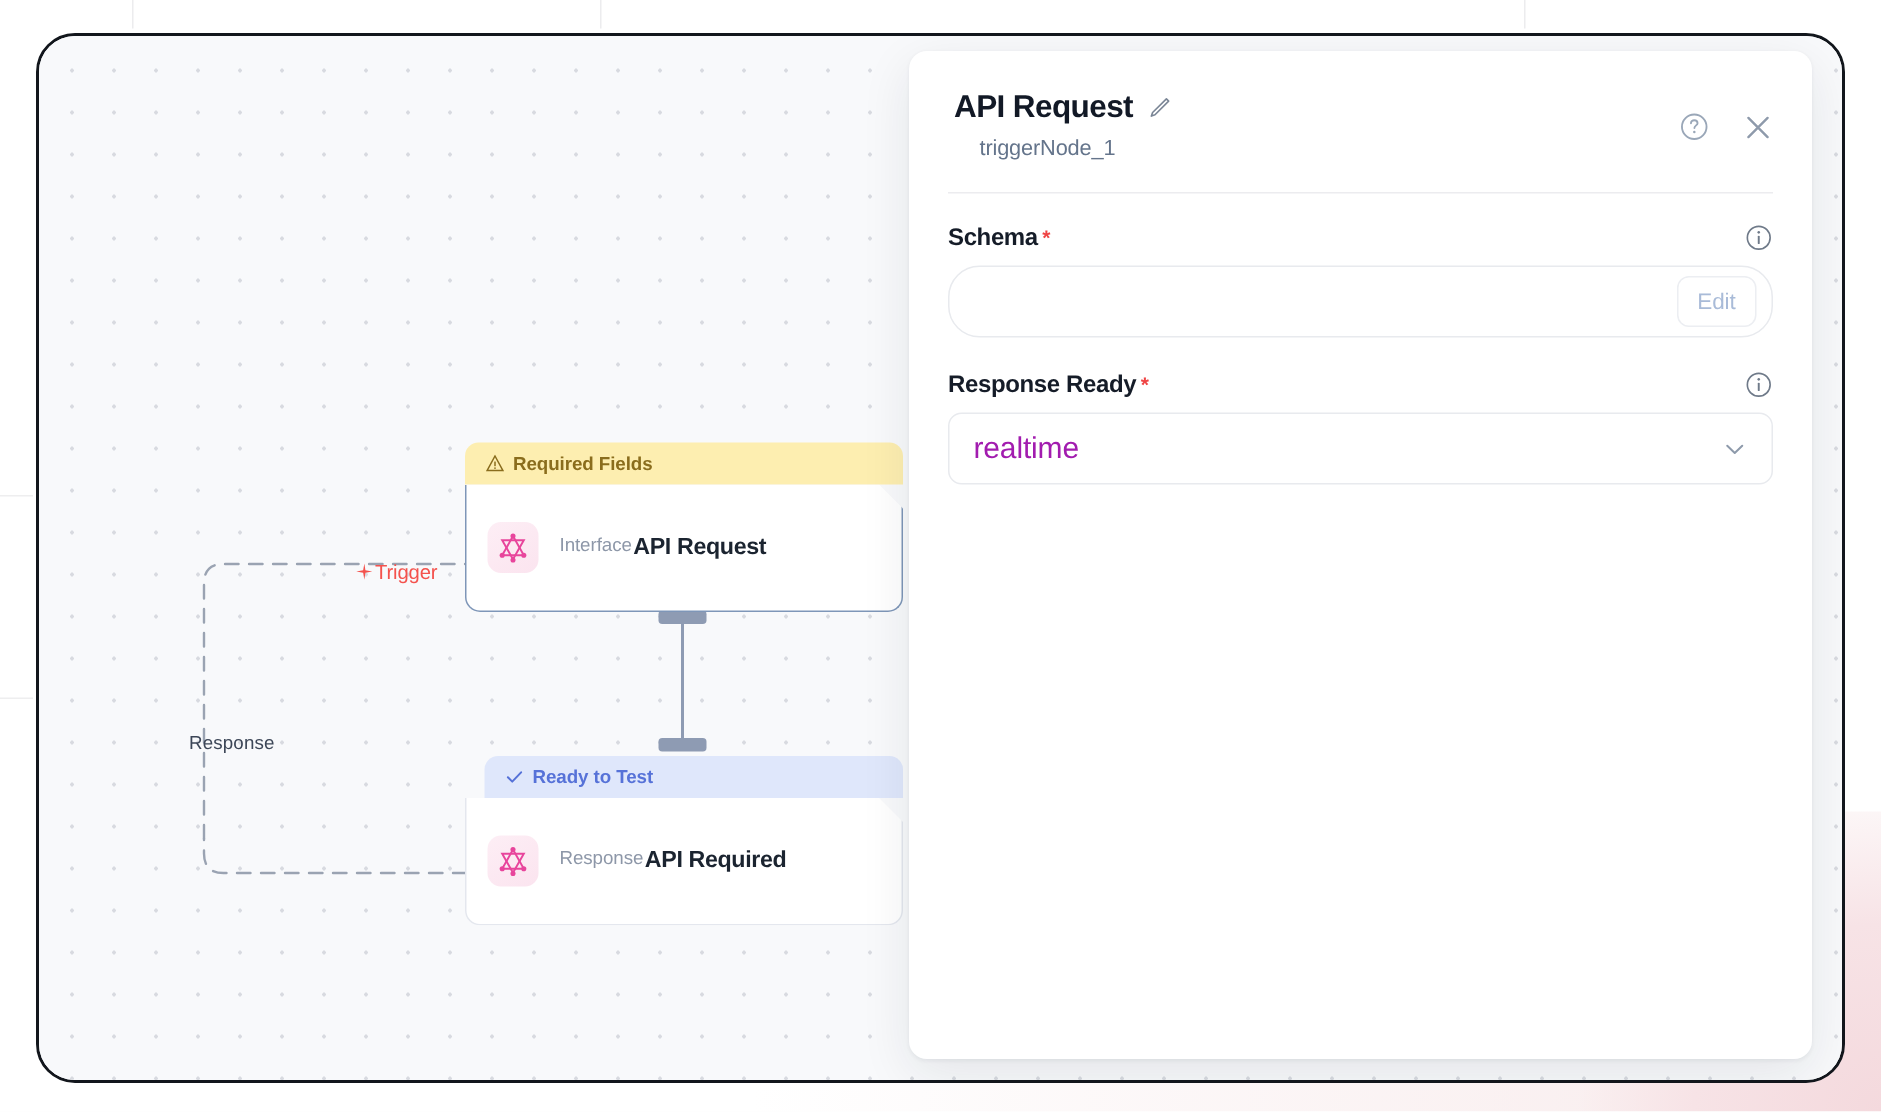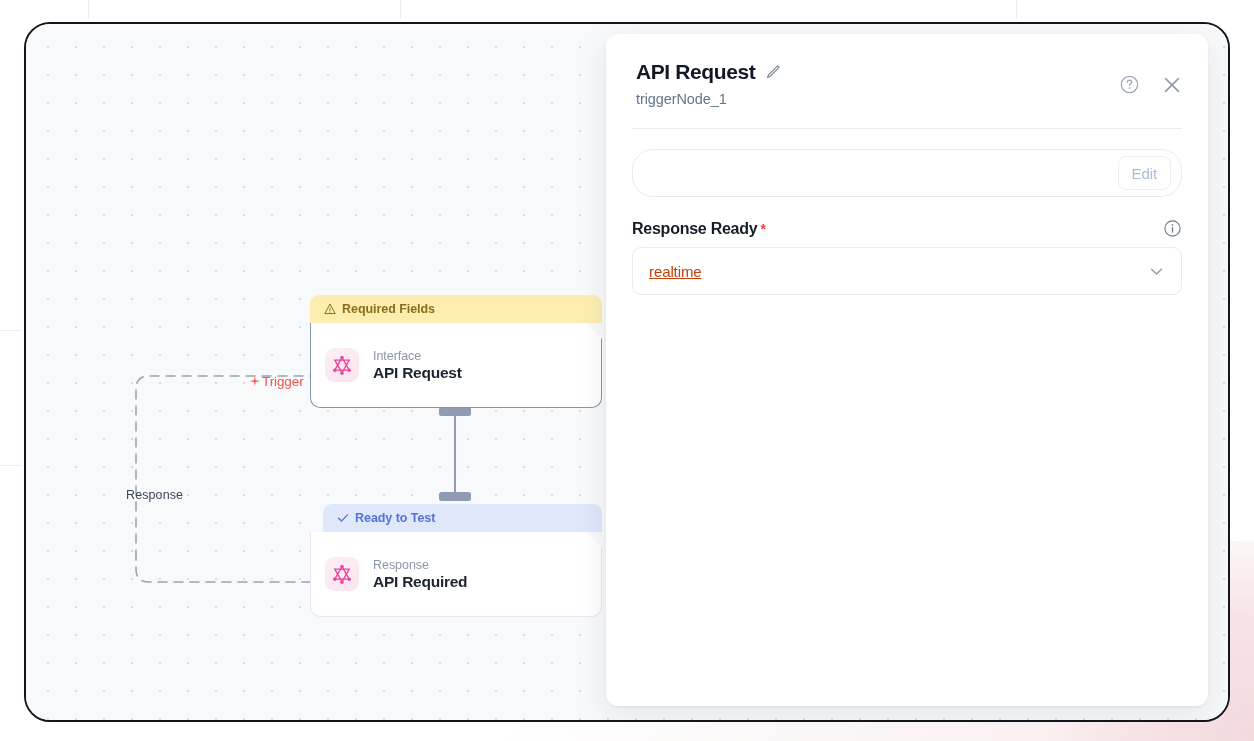--- a/index.html
+++ b/index.html
@@ -90,21 +90,21 @@
     position: absolute;
     inset: 0;
     width: 100%;
     height: 100%;
     overflow: visible;
   }
 
   
   .trigger-label {
     position: absolute;
-    left: 222px;
+    left: 210px;
     top: 350px;
     display: flex;
     align-items: center;
     gap: 1px;
     color: #f4524d;
     font-size: 13.5px;
     font-weight: 400;
     letter-spacing: -0.1px;
     white-space: nowrap;
   }
@@ -175,21 +175,21 @@
   .node-icon {
     width: 34px; height: 34px;
     border-radius: 9px;
     background: linear-gradient(145deg, #fdeef5 0%, #fbe4ef 100%);
     display: flex;
     align-items: center;
     justify-content: center;
     flex: 0 0 auto;
   }
 
-  .node-text { display: flex; flex-direction: column; gap: 1px; }
+  .node-text { display: flex; flex-direction: row; gap: 1px; }
   .node-kind {
     font-size: 12.5px;
     color: #8d97a8;
     letter-spacing: -0.05px;
   }
   .node-title {
     font-size: 15.5px;
     font-weight: 700;
     color: #1b2430;
     letter-spacing: -0.25px;
@@ -222,20 +222,21 @@
     font-weight: 700;
     color: #121926;
     letter-spacing: -0.4px;
   }
   .pencil-icon { display: block; cursor: pointer; }
   .panel-subtitle {
     margin-top: 7px;
     font-size: 14.5px;
     color: #64748b;
     letter-spacing: -0.1px;
+    margin-left: 17px;
   }
   .panel-head-actions {
     position: absolute;
     right: 26px;
     top: 40px;
     display: flex;
     align-items: center;
     gap: 22px;
   }
   .head-btn {
@@ -309,24 +310,23 @@
     border: 1px solid #e8eaee;
     border-radius: 9px;
     background: #ffffff;
     display: flex;
     align-items: center;
     padding: 0 16px;
     cursor: pointer;
   }
   .select-value {
     flex: 1;
-    font-size: 15px;
-    color: #c2410c;
+    font-size: 20px;
+    color: #a21caf;
     letter-spacing: -0.1px;
-    text-decoration: underline;
   }
 </style>
 </head>
 <body>
 
 <div id="page">
 
   <div class="outer-bg"></div>
   <div class="rose-bleed-2"></div>
   <div class="rose-bleed"></div>
@@ -445,20 +445,32 @@
             </svg>
           </span>
         </div>
       </div>
 
       <div class="panel-divider"></div>
 
       <div class="panel-body">
 
         <div class="field">
+          <div class="field-label-row">
+            <div>
+              <span class="field-label">Schema</span><span class="req-star">*</span>
+            </div>
+            <span style="display:flex">
+              <svg width="19" height="19" viewBox="0 0 19 19">
+                <circle cx="9.5" cy="9.5" r="7.6" fill="none" stroke="#6f7a89" stroke-width="1.1"></circle>
+                <circle cx="9.5" cy="5.9" r="0.85" fill="#6f7a89"></circle>
+                <rect x="8.85" y="8.1" width="1.3" height="5.6" rx="0.6" fill="#6f7a89"></rect>
+              </svg>
+            </span>
+          </div>
           <div class="input-wrap">
             <input type="text" value="" placeholder="" style="">
             <button class="edit-btn">Edit</button>
           </div>
         </div>
 
         <div class="field">
           <div class="field-label-row">
             <div>
               <span class="field-label">Response Ready</span><span class="req-star">*</span>

